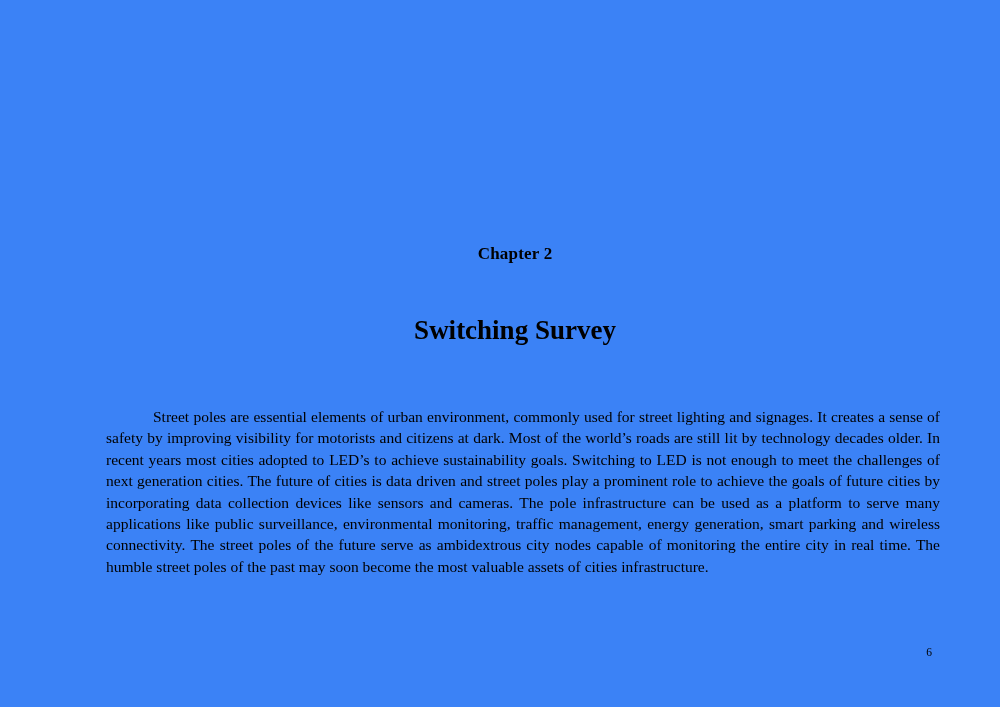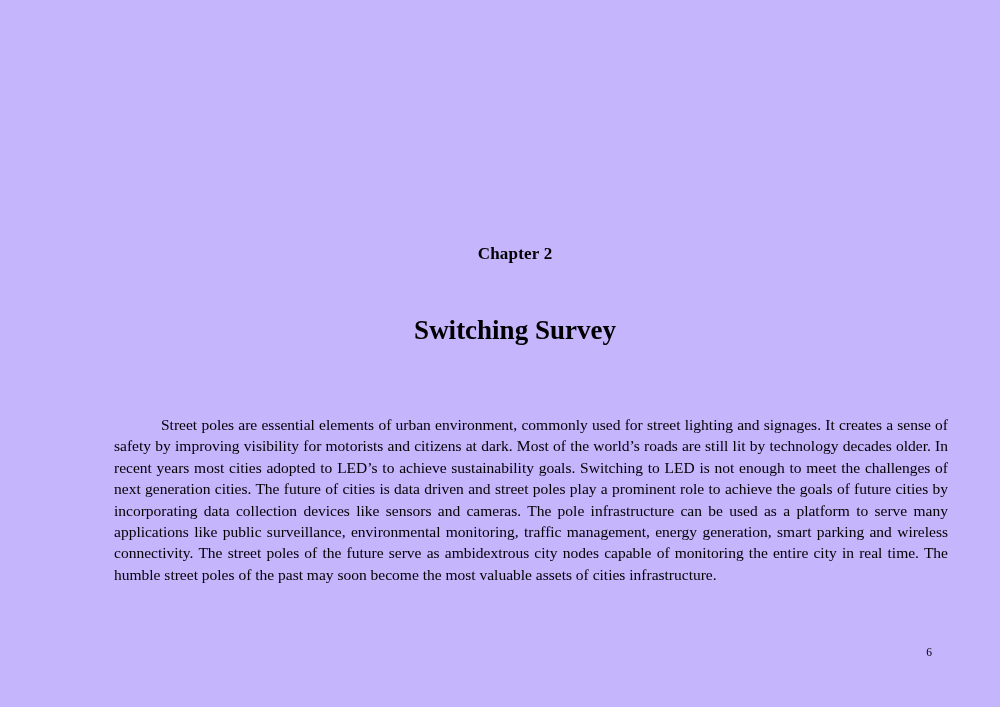--- a/index.html
+++ b/index.html
@@ -11,21 +11,21 @@
     width: 1000px;
     height: 707px;
     font-family: "Liberation Serif", "DejaVu Serif", serif;
     color: #000000;
     overflow: hidden;
   }
   .page {
     position: relative;
     width: 1000px;
     height: 707px;
-    background: #c4b5fd;
+    background: #3b82f6;
   }
   .chapter-heading {
     position: absolute;
     top: 244px;
     left: 98px;
     width: 834px;
     text-align: center;
     font-size: 17px;
     font-weight: bold;
     letter-spacing: 0.2px;
@@ -38,21 +38,21 @@
     margin: 0;
     text-align: center;
     font-size: 27px;
     font-weight: bold;
   }
   .body-paragraph {
     position: absolute;
     top: 398px;
     left: 98px;
     width: 834px;
-    margin: 16px;
+    margin: 8px;
     font-size: 15.5px;
     line-height: 21.4px;
     text-align: justify;
     text-indent: 47px;
   }
   .page-number {
     position: absolute;
     top: 646px;
     left: 98px;
     width: 834px;

